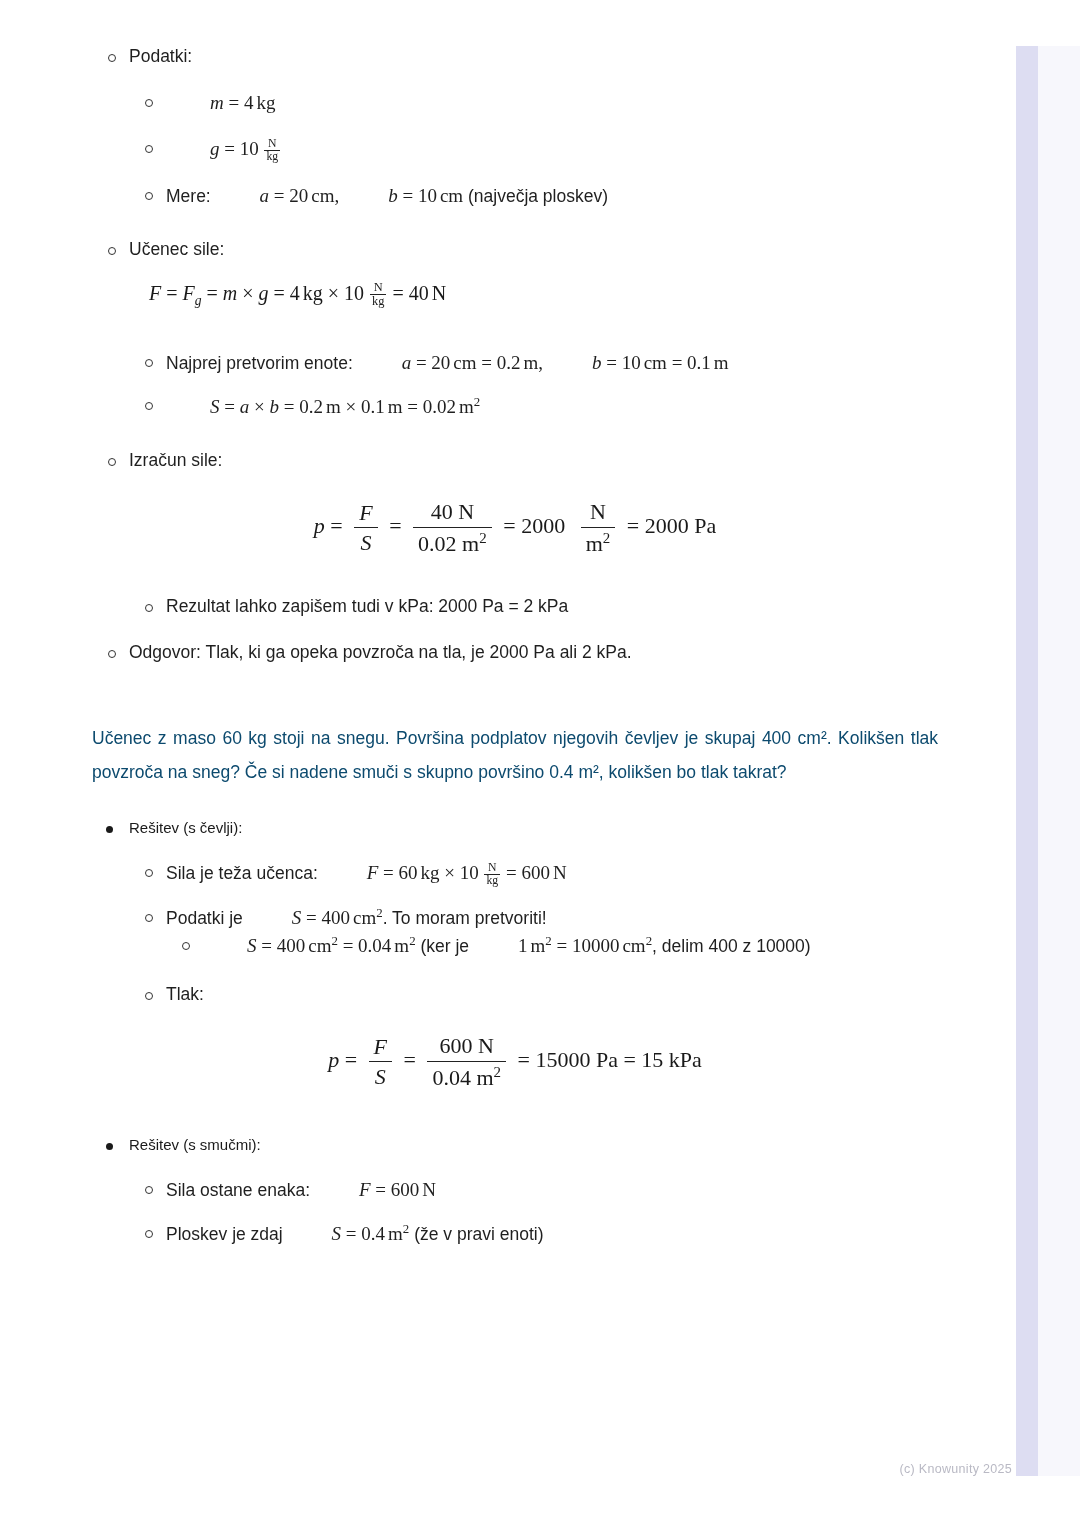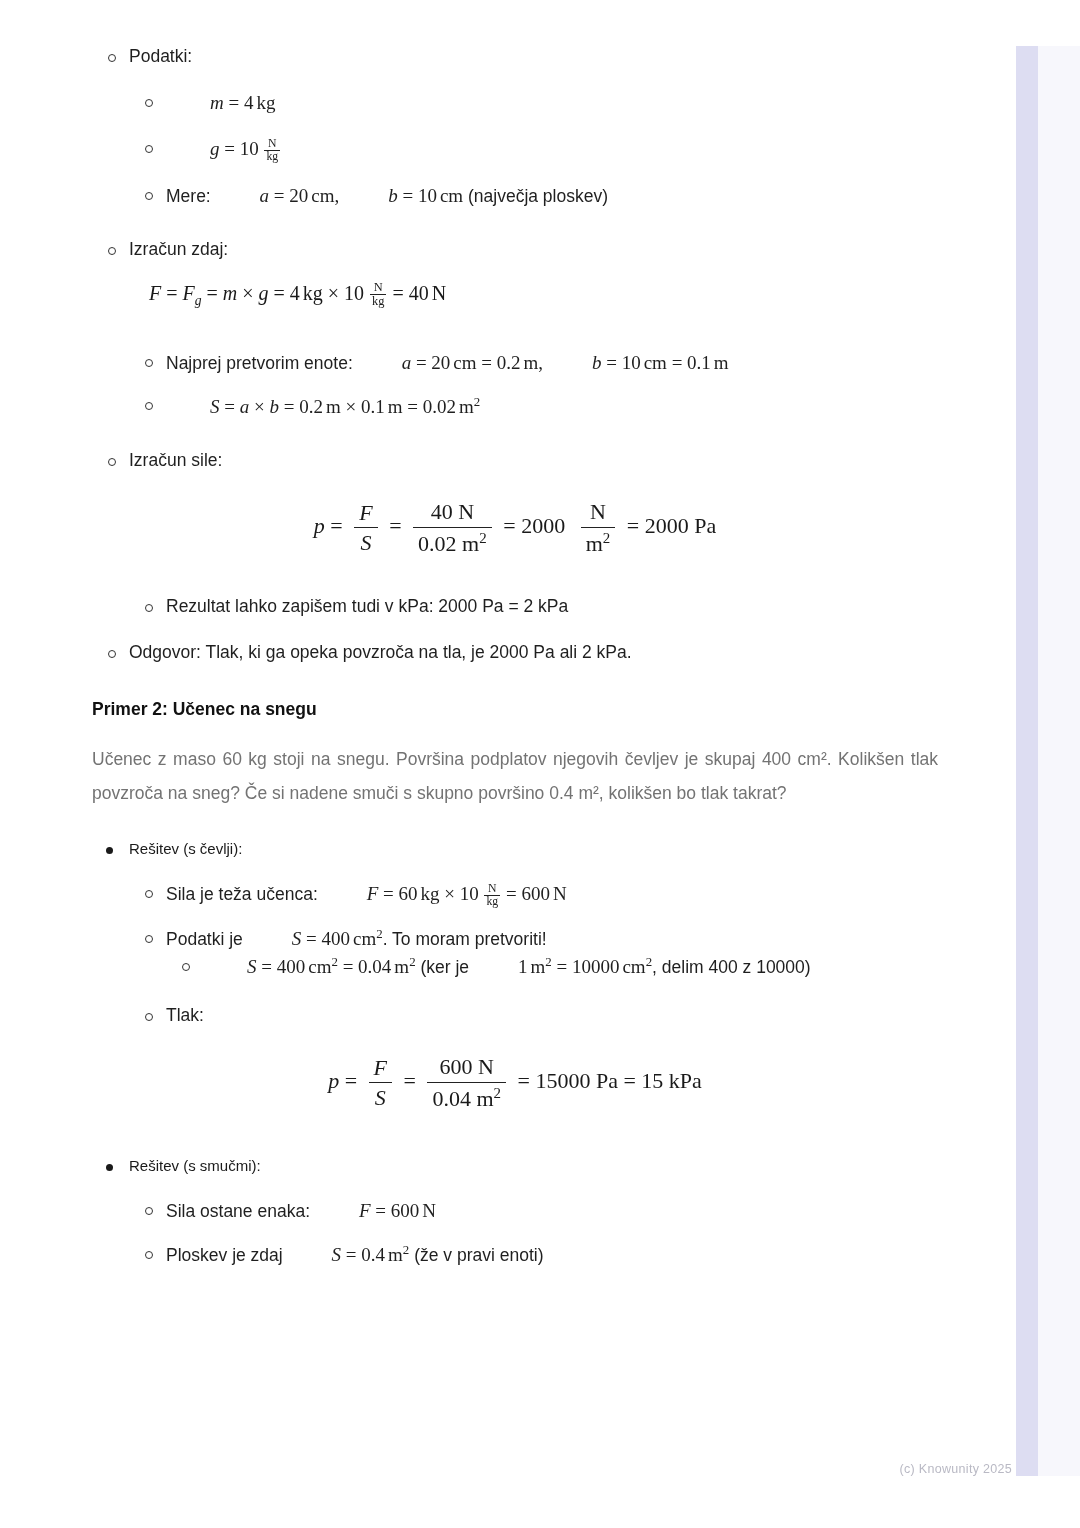--- a/index.html
+++ b/index.html
@@ -168,21 +168,21 @@
     font-size: 17.5px;
     font-weight: bold;
     margin: 0;
     color: #111;
   }
   p.para {
     font-size: 17.5px;
     line-height: 1.95;
     margin: 0;
     text-align: justify;
-    color: #737373;
+    color: #0c4a6e;
   }
   .watermark {
     position: absolute;
     right: 68px;
     bottom: 52px;
     font-size: 12.5px;
     color: #b9b9c4;
     font-family: "Liberation Sans", sans-serif;
     letter-spacing: 0.3px;
     text-align: center;
@@ -230,21 +230,21 @@
           <span class="math"><span class="mi">b</span> <span class="mo">= 10</span><span class="unit">cm</span></span>
           (največja ploskev)</span>
       </li>
     </ul>
 
     <div class="gap-md"></div>
 
     <ul>
       <li class="lvl1">
         <span class="hb"></span>
-        <span>Izračun zdaj:</span>
+        <span>Učenec sile:</span>
       </li>
     </ul>
 
     <div style="height:18px"></div>
 
     <div class="eq-indent">
       <span class="mi">F</span> <span class="mo">=</span> <span class="mi">F</span><sub class="e">g</sub>
       <span class="mo">=</span> <span class="mi">m</span> <span class="mo">×</span> <span class="mi">g</span>
       <span class="mo">= 4</span><span class="unit">kg</span> <span class="mo">× 10</span>
       <span class="frac"><span class="num">N</span><span class="den">kg</span></span>
@@ -307,21 +307,20 @@
 
     <ul>
       <li class="lvl1">
         <span class="hb"></span>
         <span>Odgovor: Tlak, ki ga opeka povzroča na tla, je 2000 Pa ali 2 kPa.</span>
       </li>
     </ul>
 
     <div class="gap-lg"></div>
 
-    <h3 class="heading">Primer 2: Učenec na snegu</h3>
 
     <div style="height:22px"></div>
 
     <p class="para">Učenec z maso 60 kg stoji na snegu. Površina podplatov njegovih čevljev je skupaj 400 cm². Kolikšen tlak povzroča na sneg? Če si nadene smuči s skupno površino 0.4 m², kolikšen bo tlak takrat?</p>
 
     <div class="gap-md"></div>
 
     <div class="filled-bullet">
       <span>Rešitev (s čevlji):</span>
     </div>

